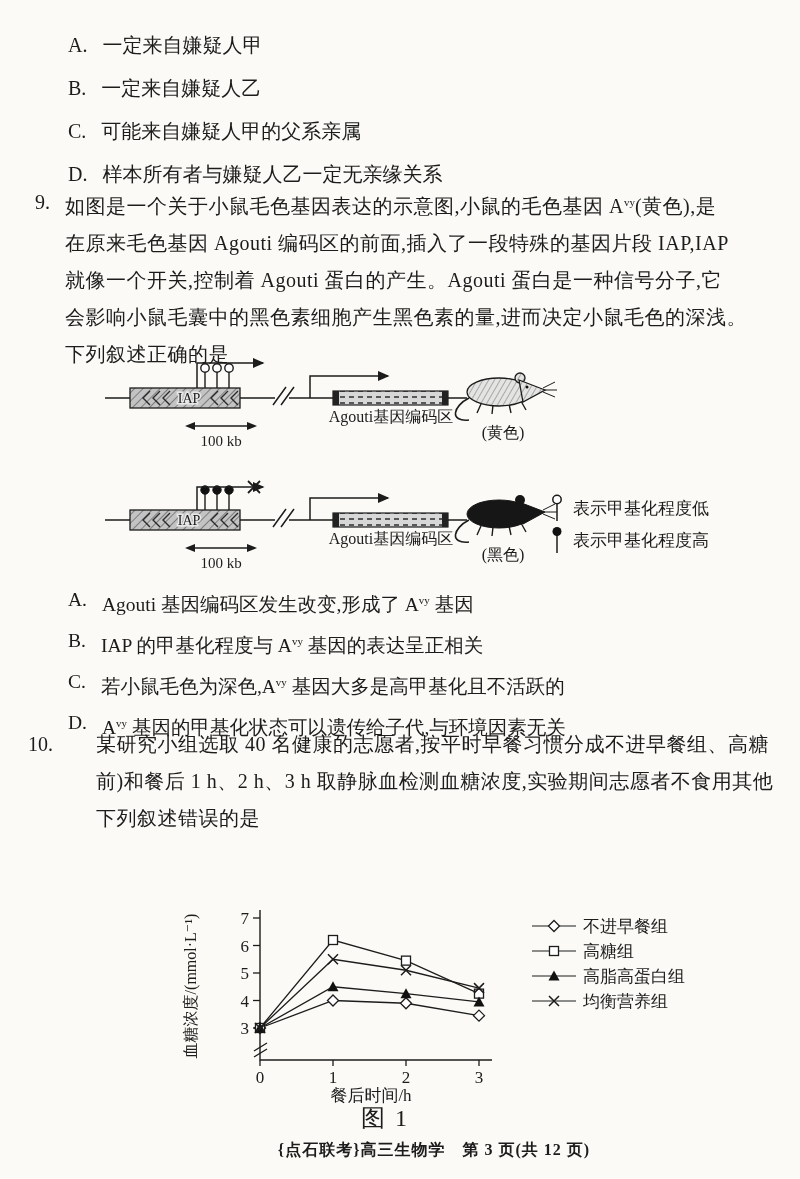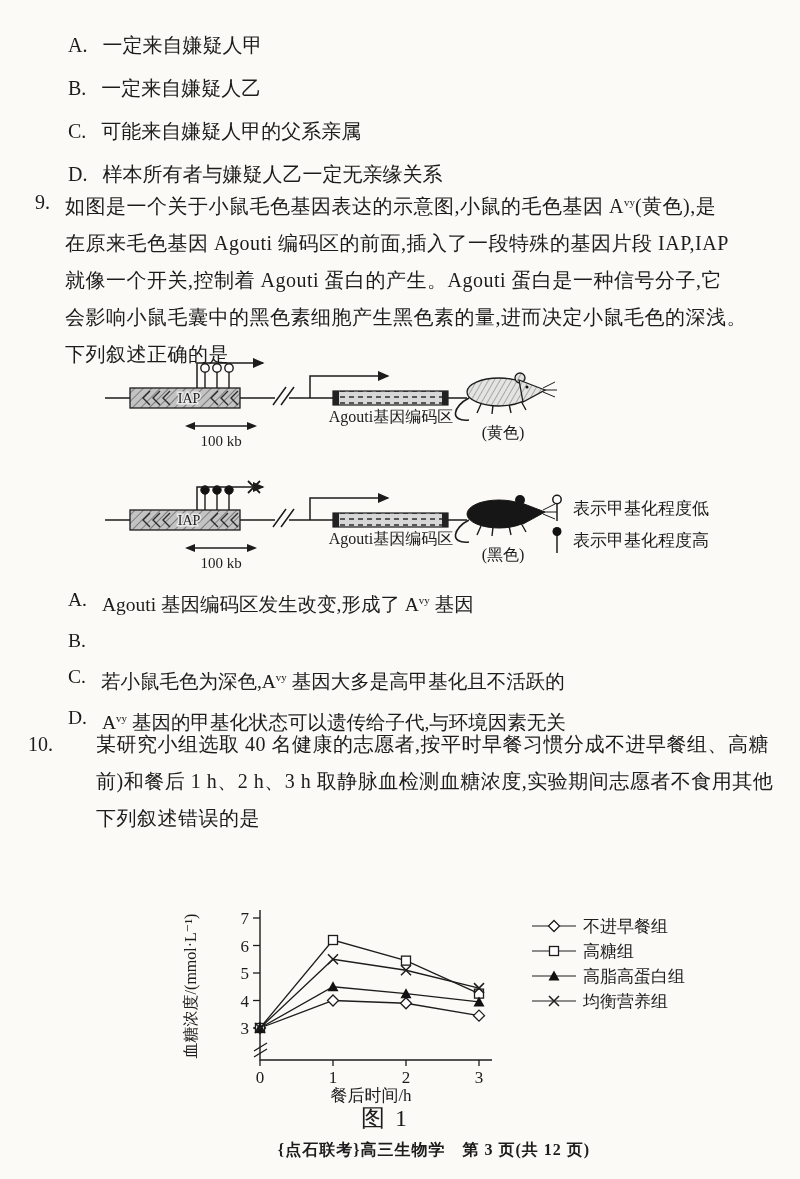--- a/index.html
+++ b/index.html
@@ -158,20 +158,21 @@
     </div>
   </div>
 
   <div id="q9-options" class="abs optblock" style="left:68px;top:582px;">
       <div class="opt">
         <span class="opt-label">A.</span>
         <span class="opt-text"><span>Agouti 基因编码区发生改变,形成了 A</span><sup>vy</sup><span> 基因</span></span>
       </div>
       <div class="opt">
         <span class="opt-label">B.</span>
+        <span class="opt-text"><span>IAP 的甲基化程度与 A</span><sup>vy</sup><span> 基因的表达呈正相关</span></span>
       </div>
       <div class="opt">
         <span class="opt-label">C.</span>
         <span class="opt-text"><span>若小鼠毛色为深色,A</span><sup>vy</sup><span> 基因大多是高甲基化且不活跃的</span></span>
       </div>
       <div class="opt">
         <span class="opt-label">D.</span>
         <span class="opt-text"><span>A</span><sup>vy</sup><span> 基因的甲基化状态可以遗传给子代,与环境因素无关</span></span>
       </div>
     </div>

